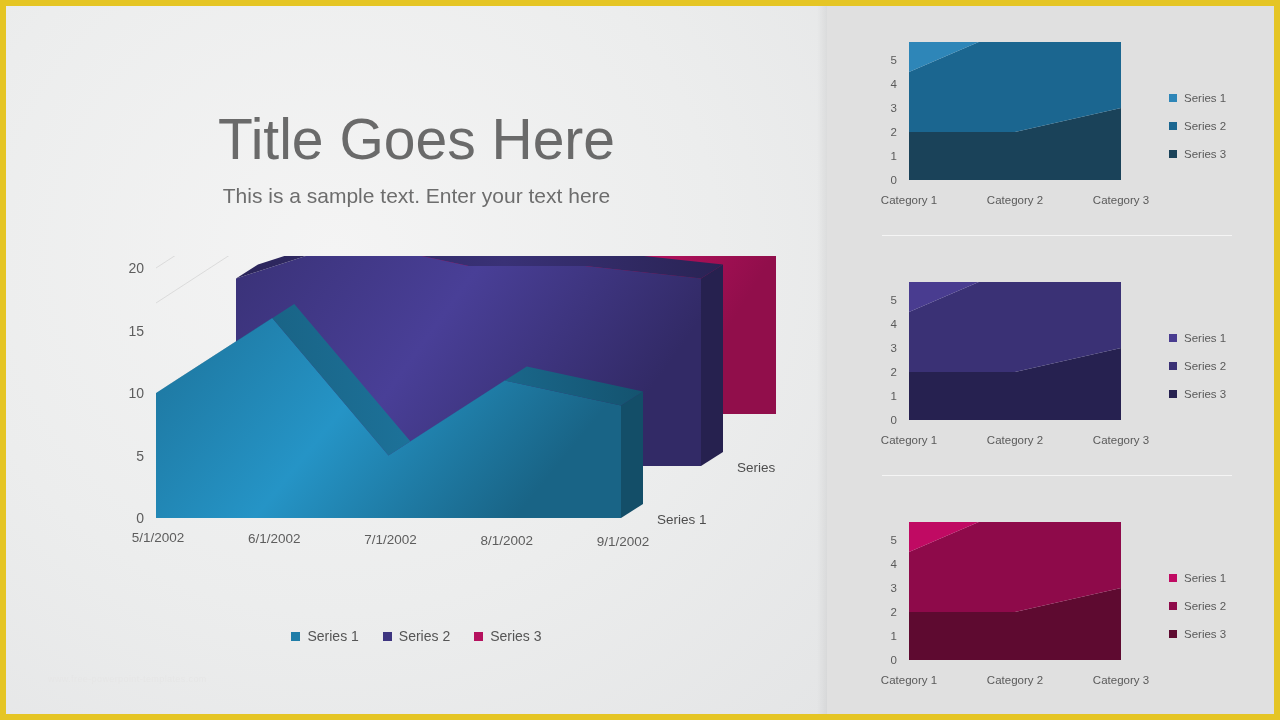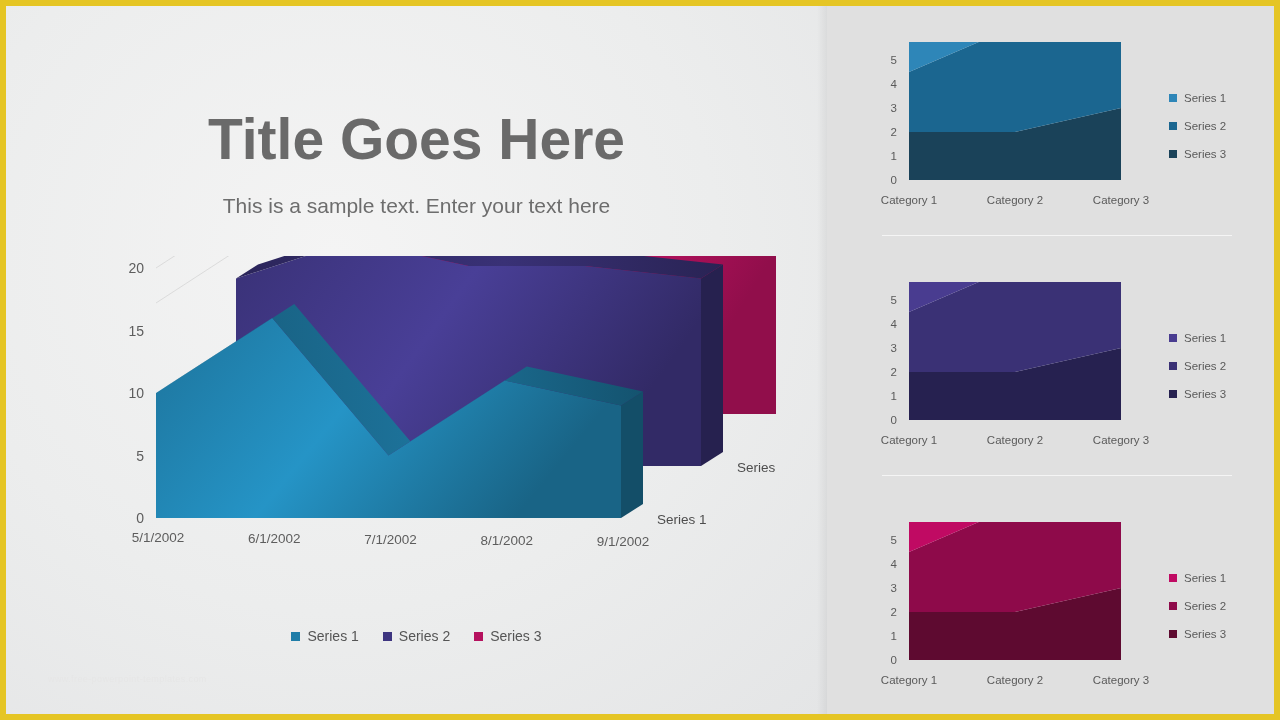--- a/index.html
+++ b/index.html
@@ -8,22 +8,22 @@
   #slide{position:relative;width:1280px;height:720px;box-sizing:border-box;
          border:6px solid #e5c524;background:#ffffff;overflow:hidden;}
 
   
   #leftPane{position:absolute;left:0;top:0;width:821px;height:708px;
             background:radial-gradient(ellipse at 40% 35%,#f4f4f4 0%,#eceded 55%,#e4e5e6 100%);}
   #leftPane:after{content:"";position:absolute;right:0;top:0;width:10px;height:100%;
             background:linear-gradient(to right,rgba(0,0,0,0.0),rgba(0,0,0,0.06));}
 
   #titleBlock{position:absolute;left:0;top:104px;width:821px;text-align:center;}
-  #slideTitle{font-size:57px;color:#6a6a6a;font-weight:700;letter-spacing:0px;line-height:1.05;}
-  #slideSub{margin-top:24px;font-size:21px;color:#6d6d6d;font-weight:400;}
+  #slideTitle{font-size:57px;color:#6a6a6a;font-weight:400;letter-spacing:0px;line-height:1.05;}
+  #slideSub{margin-top:14px;font-size:21px;color:#6d6d6d;font-weight:400;}
 
   
   #chart3d{position:absolute;left:70px;top:250px;width:700px;height:400px;}
   #chart3dSvg{position:absolute;left:0;top:0;}
   .vtick{font-size:14px;fill:#5d5d5d;font-family:"Liberation Sans",sans-serif;}
   .xtick{font-size:13.5px;fill:#5d5d5d;font-family:"Liberation Sans",sans-serif;}
   .ztick{font-size:13.5px;fill:#4d4d4d;font-family:"Liberation Sans",sans-serif;}
 
   #legend3d{position:absolute;left:0;top:622px;width:821px;display:flex;
             justify-content:center;gap:24px;align-items:center;}

